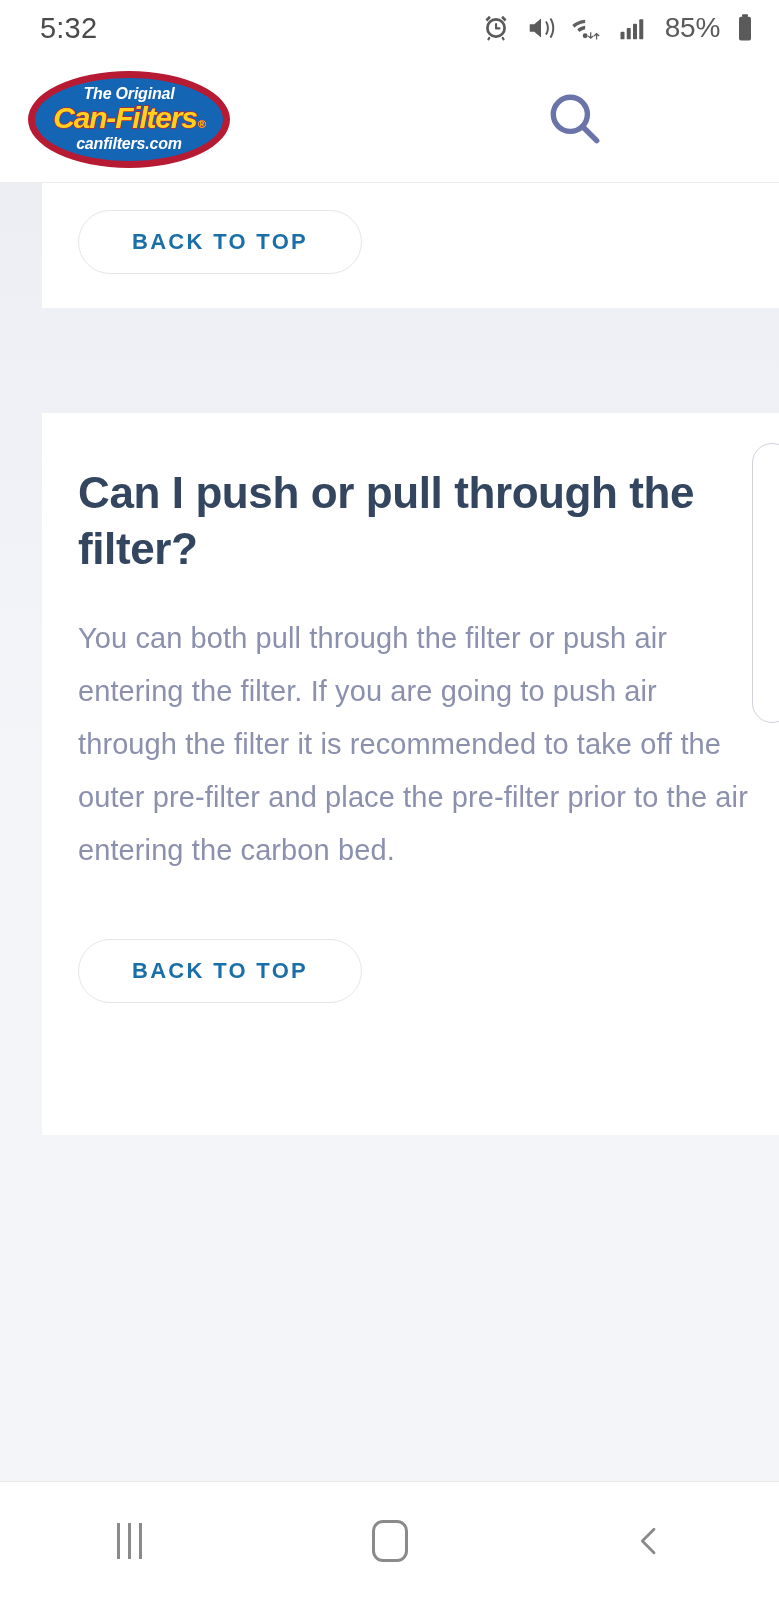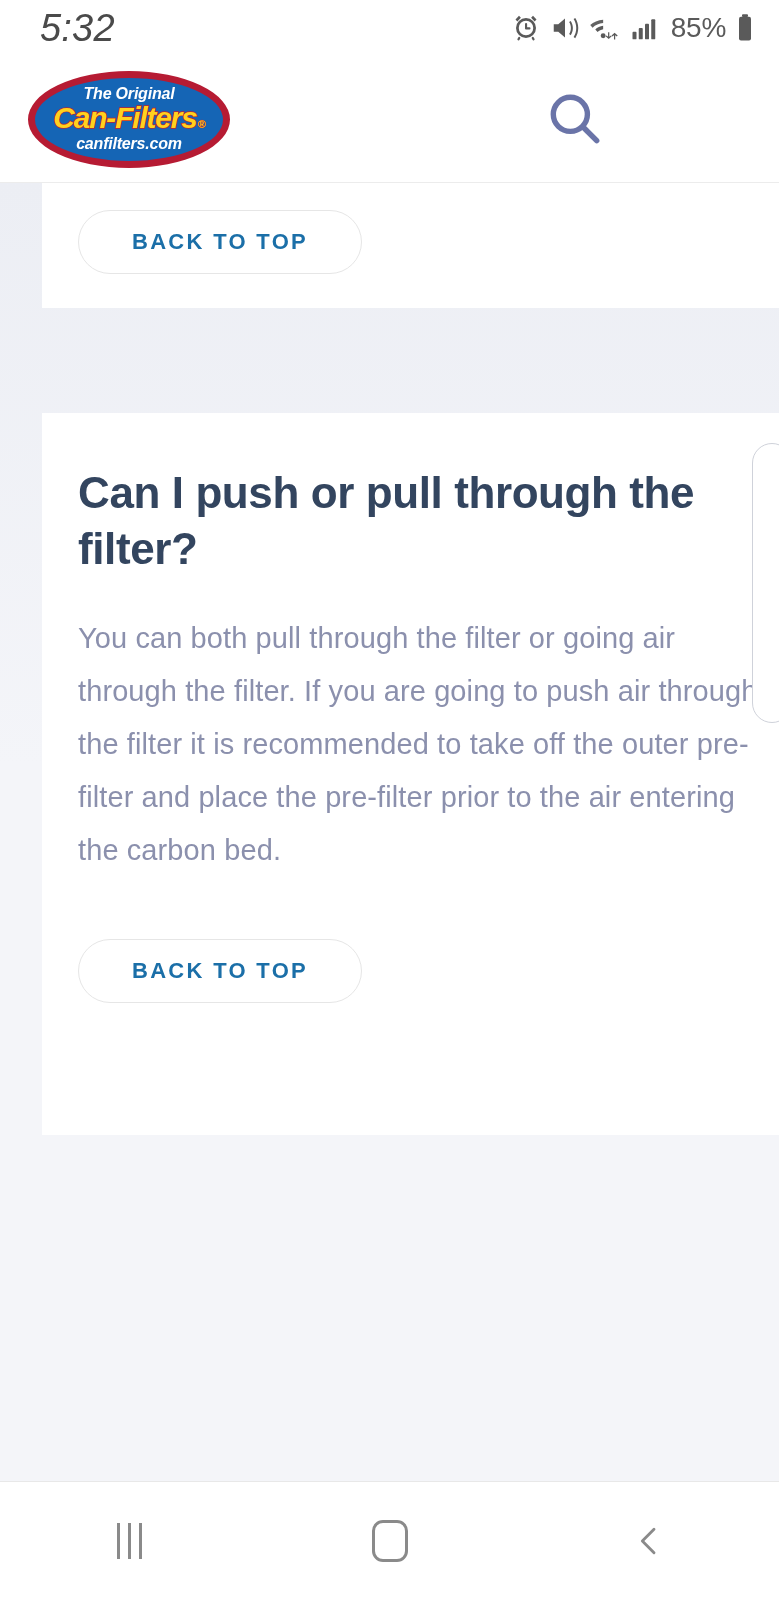--- a/index.html
+++ b/index.html
@@ -14,31 +14,30 @@
   
   .statusbar {
     height:56px;
     background:#ffffff;
     display:flex;
     align-items:center;
     padding:0 24px 0 40px;
     position:relative;
   }
   .status-time {
-    font-size:38px;
+    font-size:29px;
     color:#4a4a4a;
     letter-spacing:0.2px;
     font-family:"Liberation Sans", sans-serif;
-    font-style:italic;
   }
   .status-right {
     margin-left:auto;
     display:flex;
     align-items:center;
-    gap:9px;
+    gap:15px;
   }
   .sicon { display:block; }
   .status-batt-text {
     font-size:28px;
     color:#5a5a5a;
     letter-spacing:-0.3px;
     margin-left:2px;
   }
 
   
@@ -314,21 +313,21 @@
 
   <div class="card" id="card-1">
     <div class="card-inner" style="padding-top:27px;">
       <div class="back-to-top">BACK TO TOP</div>
     </div>
   </div>
 
   <div class="card" id="card-2">
     <div class="card-inner" style="padding-top:52px;">
       <h2 class="faq-title">Can I push or pull through the filter?</h2>
-      <p class="faq-body">You can both pull through the filter or going air through the filter. If you are going to push air through the filter it is recommended to take off the outer pre-filter and place the pre-filter prior to the air entering the carbon bed.</p>
+      <p class="faq-body">You can both pull through the filter or push air entering the filter. If you are going to push air through the filter it is recommended to take off the outer pre-filter and place the pre-filter prior to the air entering the carbon bed.</p>
       <div style="margin-top:62px;">
         <div class="back-to-top">BACK TO TOP</div>
       </div>
     </div>
   </div>
 
 
   <div class="scroll-thumb"></div>
 </div>
 

